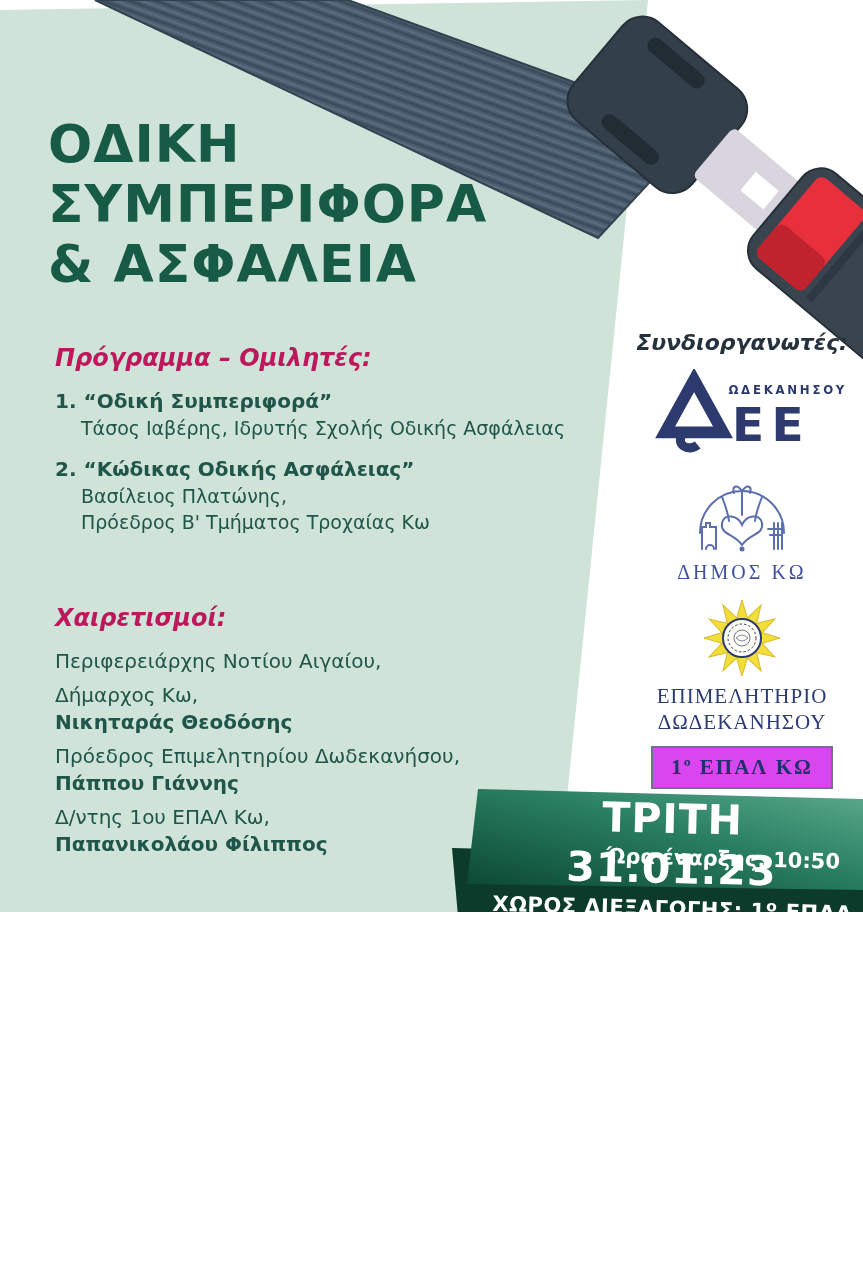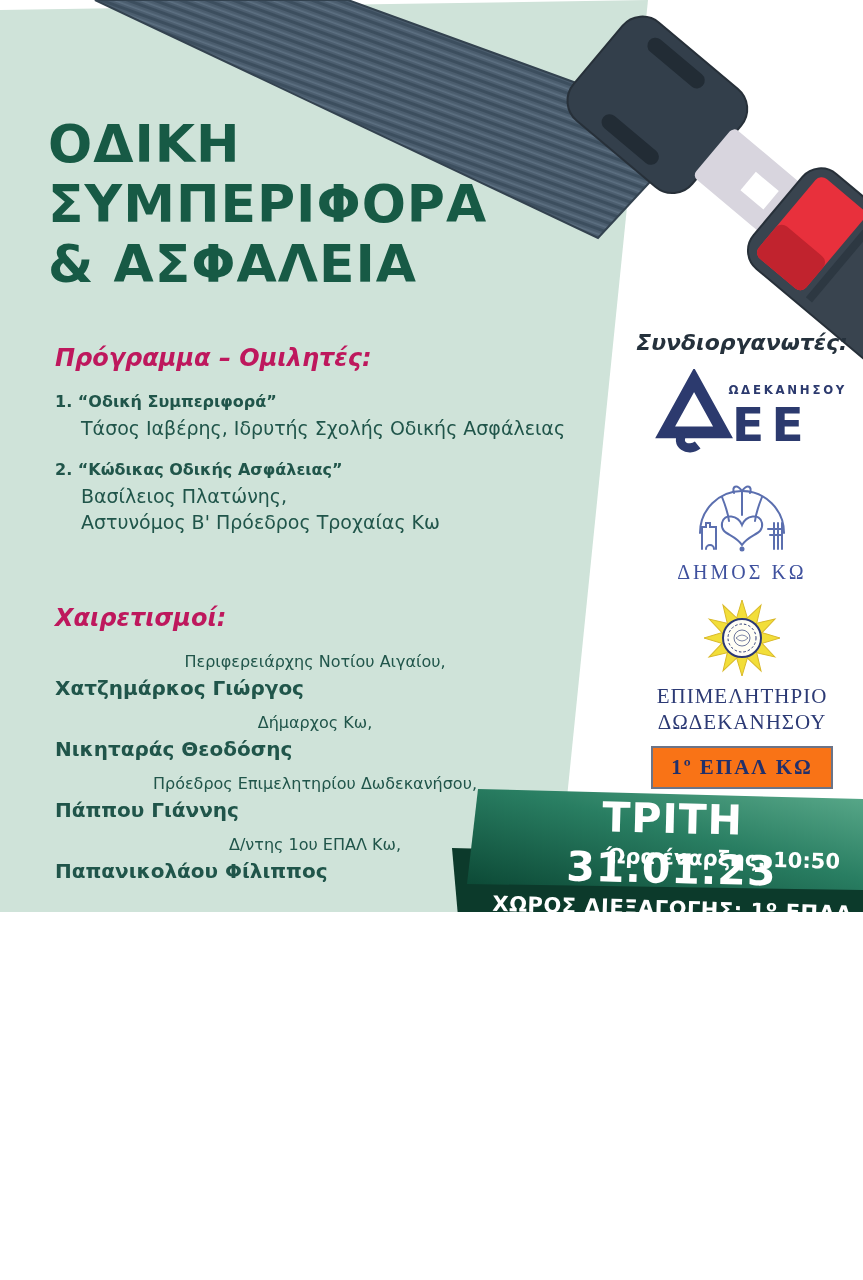--- a/index.html
+++ b/index.html
@@ -6,37 +6,37 @@
   .poster{position:relative;width:863px;height:912px;overflow:hidden;background:#ffffff;
           font-family:"DejaVu Sans",sans-serif;}
   .poster svg.bg{position:absolute;left:0;top:0;z-index:0;}
   .layer{position:absolute;z-index:2;}
 
   
   .title{left:48px;top:114px;color:#175a45;font-weight:800;font-size:52px;line-height:60px;letter-spacing:1px;}
   .section-heading{font-style:italic;font-weight:bold;font-size:24px;color:#be185d;margin:0 0 16px 0;}
   .program{left:55px;top:344px;width:540px;color:#20554a;}
   .p-item{margin:0 0 15px 0;}
-  .p-title{font-weight:bold;font-size:16px;line-height:27px;}
+  .p-title{font-weight:bold;font-size:20px;line-height:27px;}
   .p-speaker{font-size:19px;line-height:26px;padding-left:26px;}
   .greetings{left:55px;top:604px;width:520px;color:#20554a;}
   .greetings .section-heading{}
   .g-item{margin:0 0 7px 0;}
-  .g-role{font-size:16px;line-height:27px;text-align:center;}
+  .g-role{font-size:20px;line-height:27px;}
   .g-name{font-weight:bold;font-size:20px;line-height:27px;}
 
   
   .organizers{left:612px;top:330px;width:260px;text-align:center;}
   .org-heading{font-style:italic;font-weight:bold;font-size:22px;color:#25313c;margin:0 0 14px 0;}
   .logo-block{margin:0 auto 12px auto;}
   .serif-label{font-family:"Liberation Serif","DejaVu Serif",serif;color:#3f519e;
                font-size:20px;letter-spacing:3px;margin-top:2px;}
   .chamber-label{font-family:"Liberation Serif","DejaVu Serif",serif;color:#2c3a75;
                font-size:21px;letter-spacing:1px;line-height:24px;margin-top:2px;}
-  .epal-box{display:inline-block;margin-top:12px;padding:7px 18px;border:2px solid #6b7488;background:#f97316;
+  .epal-box{display:inline-block;margin-top:12px;padding:7px 18px;border:2px solid #6b7488;background:#d946ef;
             font-family:"Liberation Serif","DejaVu Serif",serif;font-weight:bold;font-size:21px;
             letter-spacing:2px;color:#22306b;}
 
   
   .date-line{left:492px;top:794px;width:360px;text-align:center;color:#fff;font-weight:800;
              font-size:41px;line-height:50px;letter-spacing:1px;transform:rotate(1.4deg);}
   .time-line{left:540px;top:846px;width:300px;text-align:right;color:#fff;font-weight:bold;
              font-size:21px;transform:rotate(1.4deg);}
   .venue-line{left:492px;top:897px;width:371px;color:#fff;font-weight:bold;font-size:21px;
               letter-spacing:0.5px;transform:rotate(1.6deg);}
@@ -182,29 +182,28 @@
 
   <section class="layer program">
     <h2 class="section-heading">Πρόγραμμα – Ομιλητές:</h2>
     <div class="p-item">
       <div class="p-title"><span>1.</span> <span>“Οδική Συμπεριφορά”</span></div>
       <div class="p-speaker">Τάσος Ιαβέρης, Ιδρυτής Σχολής Οδικής Ασφάλειας</div>
     </div>
     <div class="p-item">
       <div class="p-title"><span>2.</span> <span>“Κώδικας Οδικής Ασφάλειας”</span></div>
       <div class="p-speaker">Βασίλειος Πλατώνης,</div>
-      <div class="p-speaker">Αστυνόμος Β' Πρόεδρος Τροχαίας Κω</div>
+      <div class="p-speaker">Πρόεδρος Β' Τμήματος Τροχαίας Κω</div>
     </div>
   </section>
 
   <section class="layer greetings">
     <h2 class="section-heading">Χαιρετισμοί:</h2>
     <div class="g-item">
       <div class="g-role">Περιφερειάρχης Νοτίου Αιγαίου,</div>
-      <div class="g-name">Χατζημάρκος Γιώργος</div>
     </div>
     <div class="g-item">
       <div class="g-role">Δήμαρχος Κω,</div>
       <div class="g-name">Νικηταράς Θεοδόσης</div>
     </div>
     <div class="g-item">
       <div class="g-role">Πρόεδρος Επιμελητηρίου Δωδεκανήσου,</div>
       <div class="g-name">Πάππου Γιάννης</div>
     </div>
     <div class="g-item">

